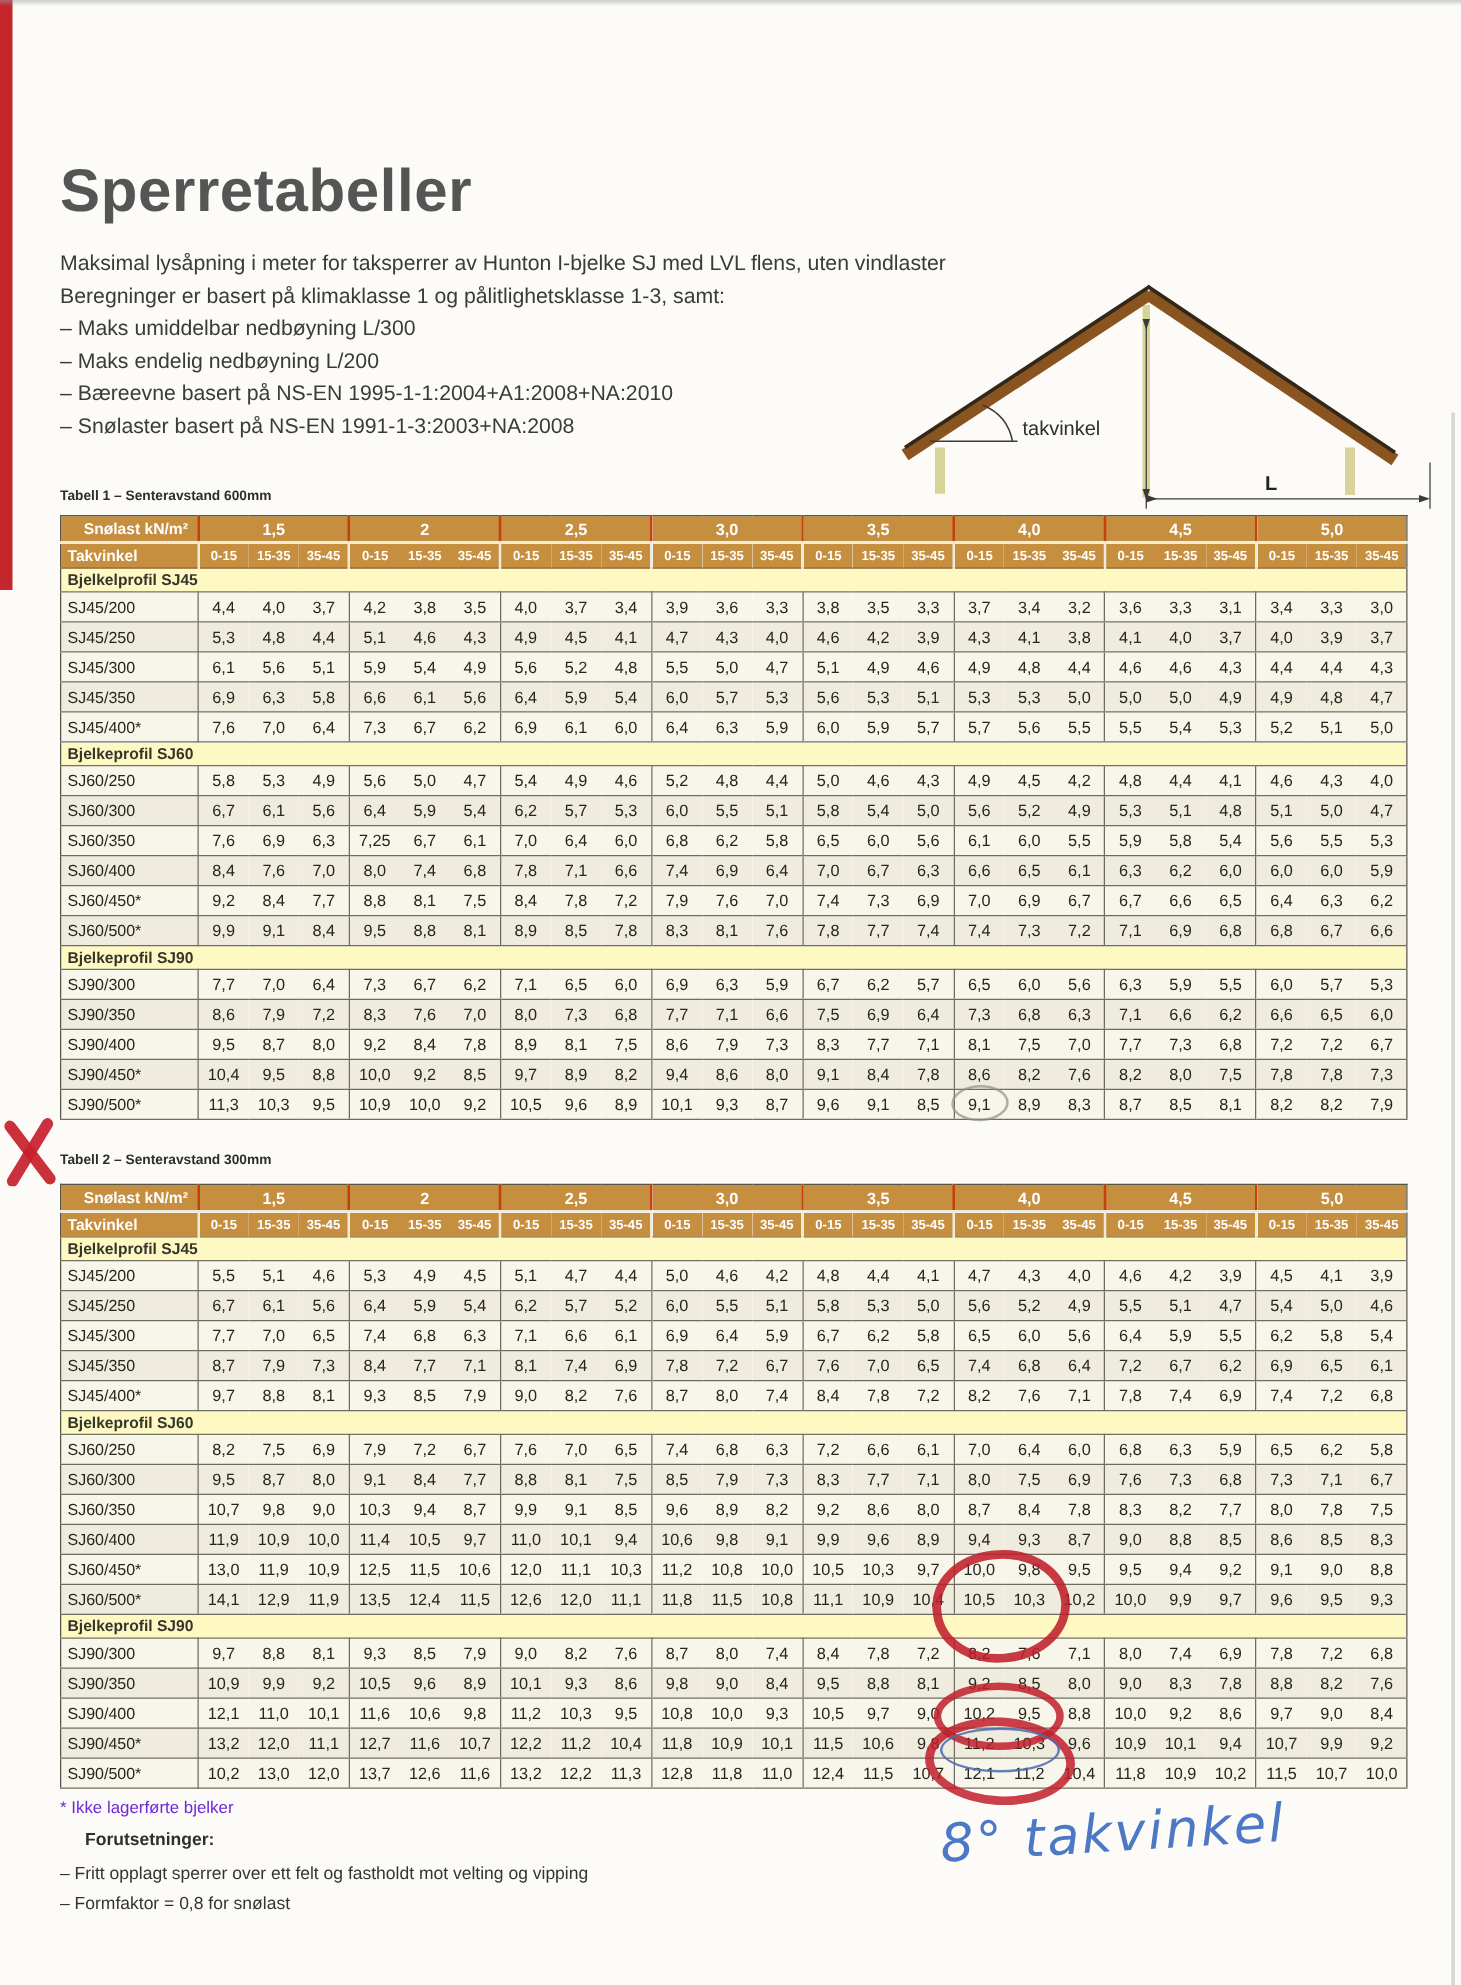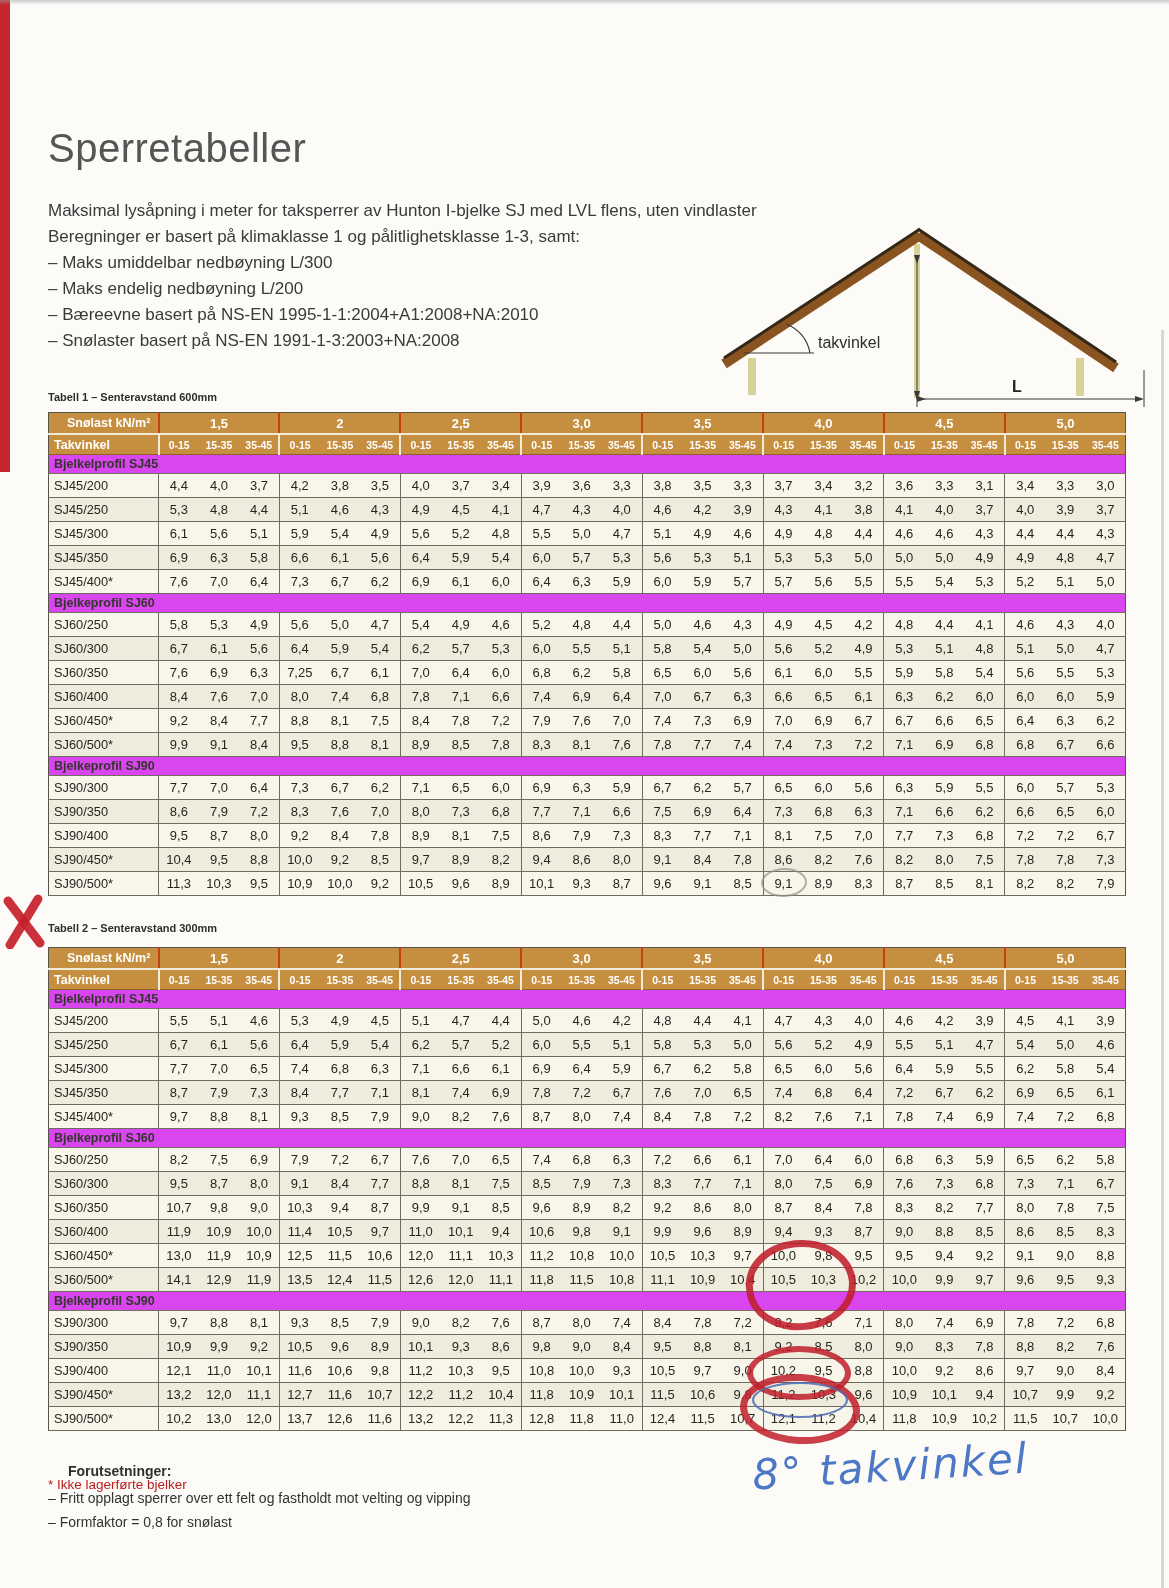--- a/index.html
+++ b/index.html
@@ -9,54 +9,54 @@
     font-family:"Liberation Sans", sans-serif;
     color:#3b3b3b;
   }
   .abs{position:absolute;}
 
   
   #red-stripe{left:0;top:0;width:10px;height:472px;background:#c4262c;}
   #top-scan-edge{left:0;top:0;width:1169px;height:5px;background:linear-gradient(#9aa0a4,rgba(255,255,255,0));opacity:.5;}
   #right-scan-edge{left:1161px;top:330px;width:3px;height:1258px;background:#d8d8d3;}
 
-  #page-title{left:48px;top:126px;font-size:40px;font-weight:400;color:#555;letter-spacing:.5px;}
+  #page-title{left:48px;top:126px;font-size:48px;font-weight:700;color:#555;letter-spacing:.5px;}
 
   #intro{left:48px;top:198px;width:880px;font-size:17px;line-height:26px;color:#3a3a3a;}
 
   .table-label{left:48px;font-size:11px;font-weight:bold;color:#2d2d2a;}
   #table1-label{top:391px;}
   #table2-label{top:922px;}
   #table1-host{left:48px;top:412px;}
   #table2-host{left:48px;top:947px;}
 
   table.sperre{border-collapse:collapse;table-layout:fixed;width:1078px;border:1px solid #55544a;}
   table.sperre td{padding:0;overflow:hidden;white-space:nowrap;}
   tr.hdr1 td{height:20px;background:#c68e3f;color:#fff;font-weight:bold;font-size:13px;text-align:center;border-bottom:2px solid #f0ead9;}
   tr.hdr1 td.corner{text-align:left;padding-left:18px;font-size:12.5px;}
   tr.hdr1 td.load{border-left:2px solid #c2410c;}
   tr.hdr2 td{height:19px;background:#c68e3f;color:#fff;font-size:10.5px;font-weight:bold;text-align:center;border-bottom:1px solid #8a6325;}
   tr.hdr2 td.angle-label{text-align:left;padding-left:5px;font-size:12.5px;}
   tr.hdr2 td.gstart{border-left:2px solid #f0ead9;text-align:center;}
-  tr.sec td{height:18px;background:#d946ef;color:#35352c;font-size:12.5px;font-weight:bold;text-align:left;padding-left:5px;border-top:1px solid #72715f;border-bottom:1px solid #72715f;}
+  tr.sec td{height:18px;background:#fef9c3;color:#35352c;font-size:12.5px;font-weight:bold;text-align:left;padding-left:5px;border-top:1px solid #72715f;border-bottom:1px solid #72715f;}
   tr.data td{height:23px;font-size:13px;color:#26261f;text-align:center;border-bottom:1px solid #6d6c60;background:#f8f5ea;}
   tr.data.alt td{background:#f0ecdd;}
   tr.data td.name{text-align:left;padding-left:5px;font-size:12.8px;border-right:1px solid #6d6c60;}
   tr.data td.gstart{border-left:1px solid #6d6c60;}
 
   
   .circle{border-radius:50%;}
   #pencil-circle{left:761px;top:868px;width:42px;height:25px;border:2px solid #90908a;opacity:.7;transform:rotate(-2deg);}
   #red-circle-a{left:746px;top:1240px;width:96px;height:76px;border:7px solid #bf1f2b;opacity:.88;transform:rotate(-6deg);border-radius:48% 52% 50% 50%;}
   #red-circle-b{left:747px;top:1346px;width:92px;height:42px;border:6px solid #bf1f2b;opacity:.85;}
   #red-circle-c{left:740px;top:1374px;width:106px;height:56px;border:7px solid #bf1f2b;opacity:.85;transform:rotate(3deg);}
   #blue-ellipse{left:752px;top:1382px;width:92px;height:32px;border:2px solid #4a6cb3;opacity:.85;}
   #red-x{left:0px;top:893px;}
 
-  #footnote{left:48px;top:1477px;font-size:13.5px;color:#b91c1c;}
+  #footnote{left:48px;top:1438px;font-size:13.5px;color:#6d28d9;}
   #conditions-title{left:48px;top:1463px;font-size:14px;font-weight:bold;color:#2f2f2f;padding-left:20px;}
   #conditions{left:48px;top:1487px;font-size:14px;line-height:23.5px;color:#333;}
 
   #handwriting{left:752px;top:1442px;font-size:42px;color:#3e6dc2;font-style:italic;letter-spacing:2px;transform:rotate(-3.5deg);font-family:"DejaVu Sans",sans-serif;opacity:.92;}
 
   #roof-diagram{left:712px;top:212px;}
 </style>
 </head>
 <body>
 

